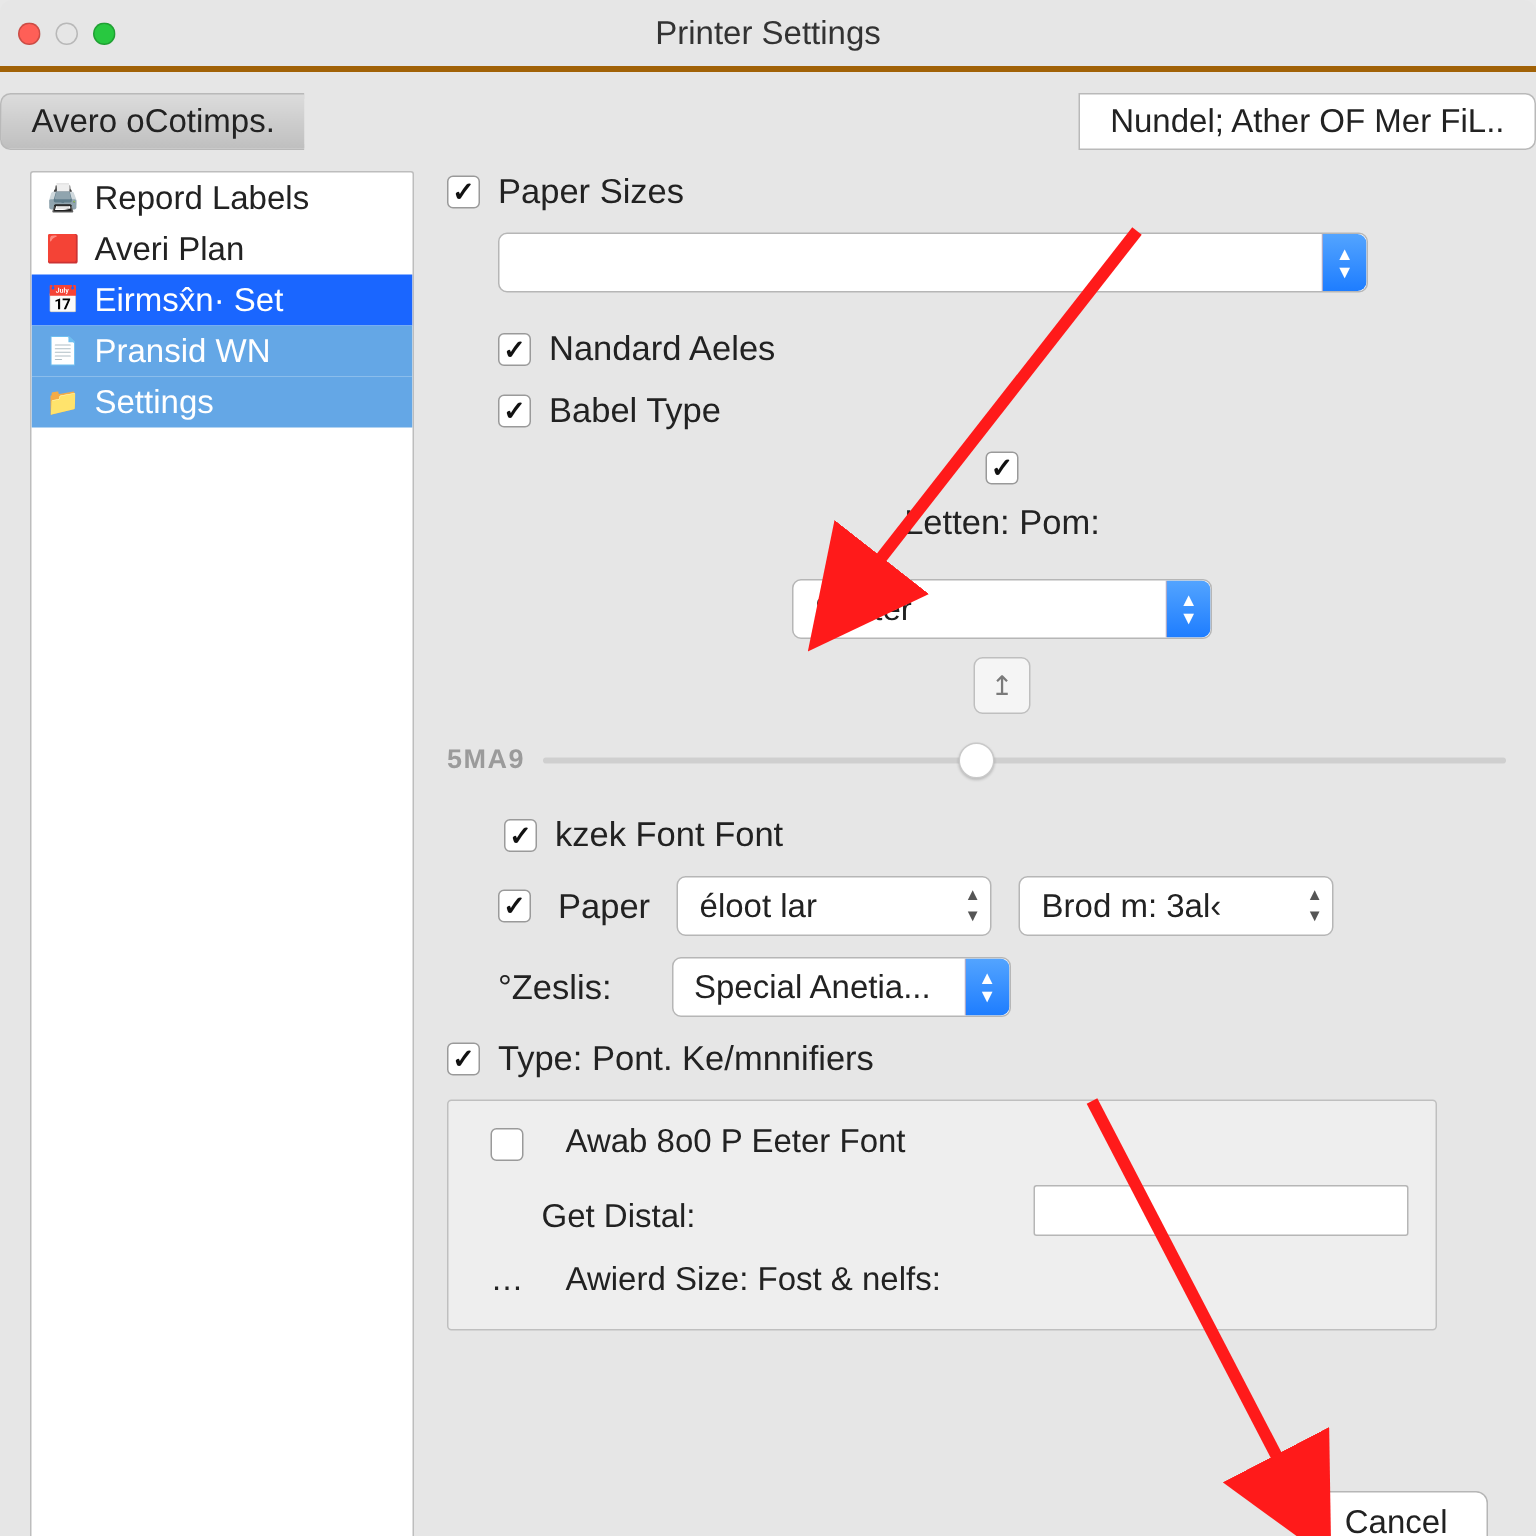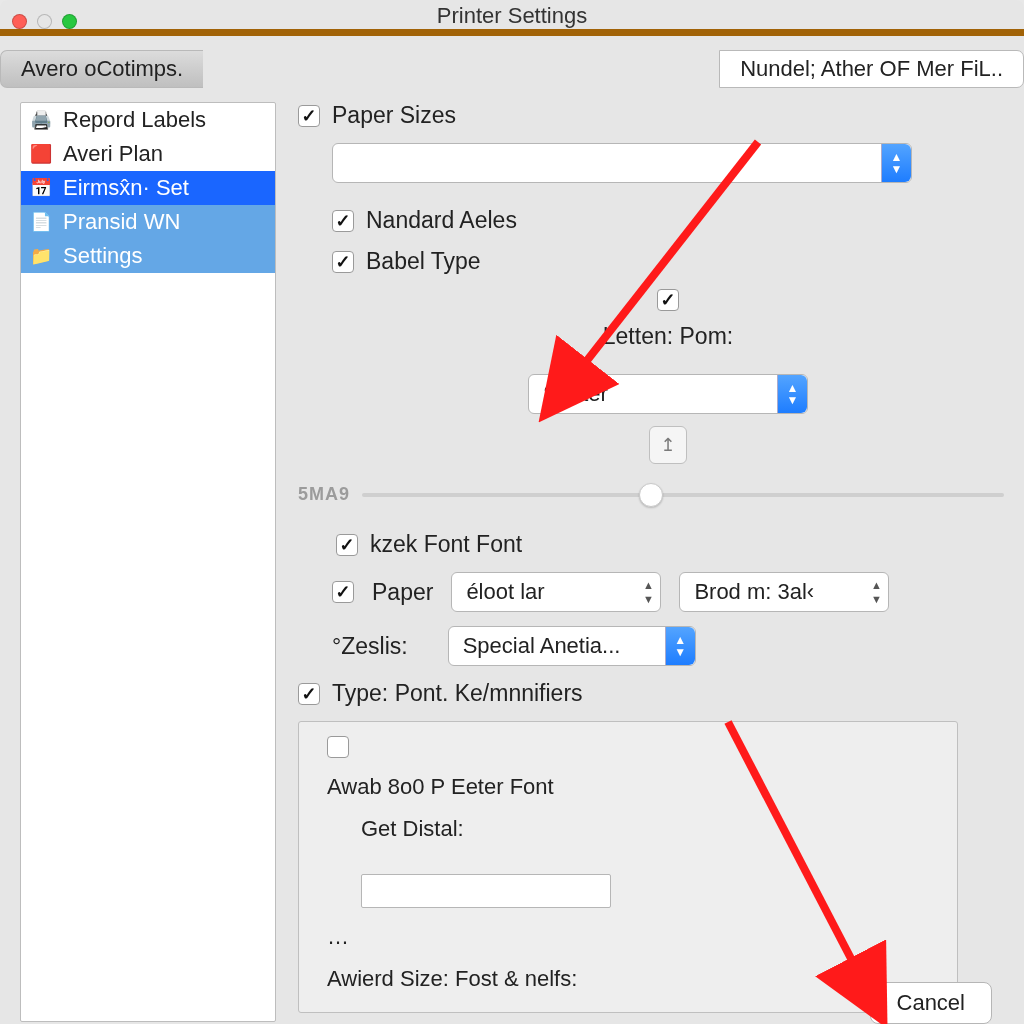--- a/index.html
+++ b/index.html
@@ -15,25 +15,25 @@
   }
   .window {
     position: relative;
     width: 1024px;
     height: 1024px;
     background: #e6e6e6;
     border-top-left-radius: 8px;
     border-top-right-radius: 8px;
   }
   .titlebar {
-    height: 36px;
+    height: 48px;
     display: flex;
-    align-items: flex-end;
+    align-items: center;
     padding: 0 12px;
-    border-bottom: 7px solid #a16207;
+    border-bottom: 4px solid #a16207;
     position: relative;
   }
   .traffic { display: flex; gap: 10px; }
   .tl-btn { width: 15px; height: 15px; border-radius: 50%; border: 0.5px solid rgba(0,0,0,0.2);}
   .tl-close { background: #ff5f57; }
   .tl-min   { background: #e6e6e6; }
   .tl-zoom  { background: #28c840; }
   .title {
     position: absolute;
     left: 0; right: 0;
@@ -129,21 +129,21 @@
   .slider .thumb {
     position:absolute; top:50%; transform:translate(-50%,-50%);
     width:24px; height:24px; border-radius:50%; background:#fff;
     border:1px solid #c9c9c9; box-shadow:0 1px 2px rgba(0,0,0,0.2);
     left:45%;
   }
   .groupbox {
     border:1px solid #bfbfbf; border-radius:3px; background:#eee;
     padding: 14px 18px 20px 28px; margin-top:8px; width: 660px;
   }
-  .gb-row { display:flex; align-items:flex-start; gap:16px; margin-bottom:16px; font-size:22px;flex-direction:column; }
+  .gb-row { display:flex; align-items:flex-end; gap:28px; margin-bottom:16px; font-size:22px; }
   .textfield {
     background:#fff; border:1px solid #b6b6b6; height:34px; border-radius:2px;
     width:250px;
   }
   .footer {
     position:absolute; right:12px; bottom:-2px;
     display:flex; gap:24px;
   }
   .btn {
     height:42px; padding: 14px 26px; border-radius:8px; border:1px solid #b6b6b6;
@@ -278,21 +278,21 @@
           <span class="txt">Brod m: 3al‹</span>
           <span class="stepper-grey">
               <span>▲</span>
               <span>▼</span>
             </span>
         </div>
       </div>
 
       <div class="row" style="margin-left:34px; gap:40px;">
         <span class="label">°Zeslis:</span>
-        <div class="combo" style="width:248px;">
+        <div class="combo" style="width:226px;">
           <span class="txt">Special Anetia...</span>
           <span class="stepper-blue">
               <span>▲</span>
               <span>▼</span>
             </span>
         </div>
       </div>
 
       <div class="row" style="margin-left:0;">
         <span class="chk checked"></span>

